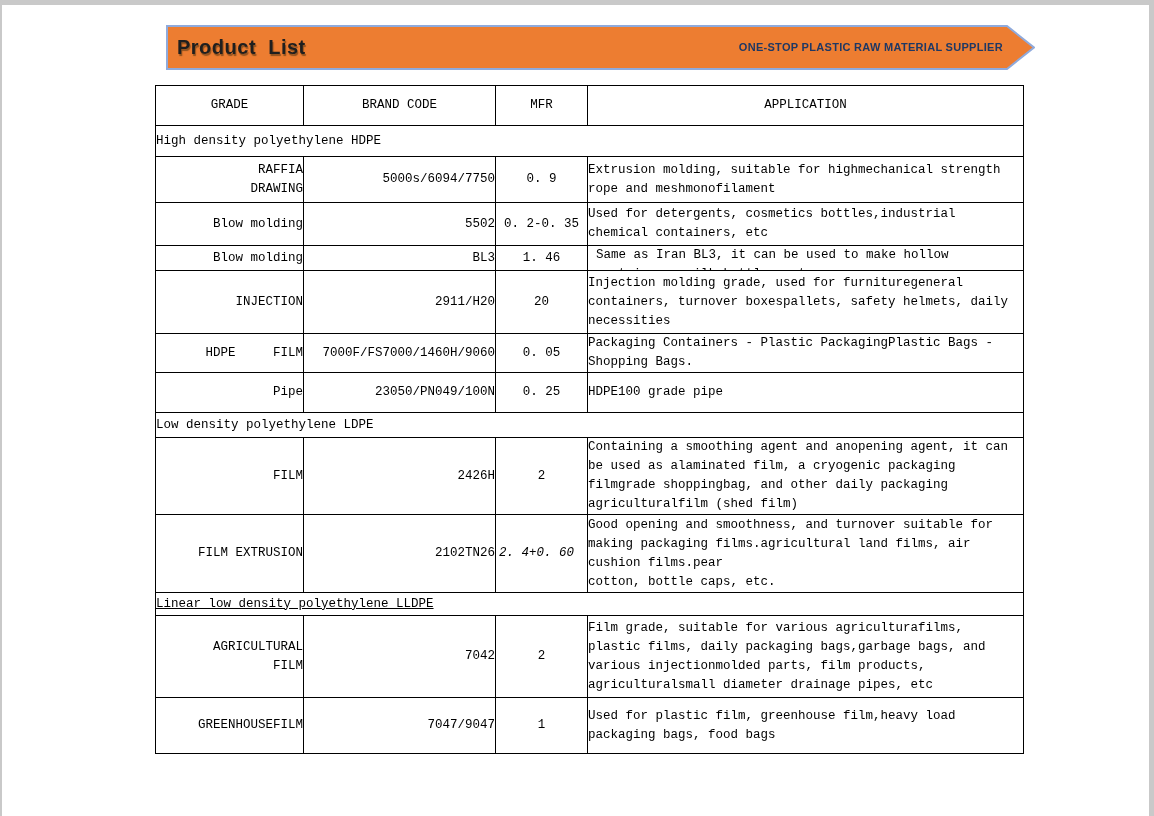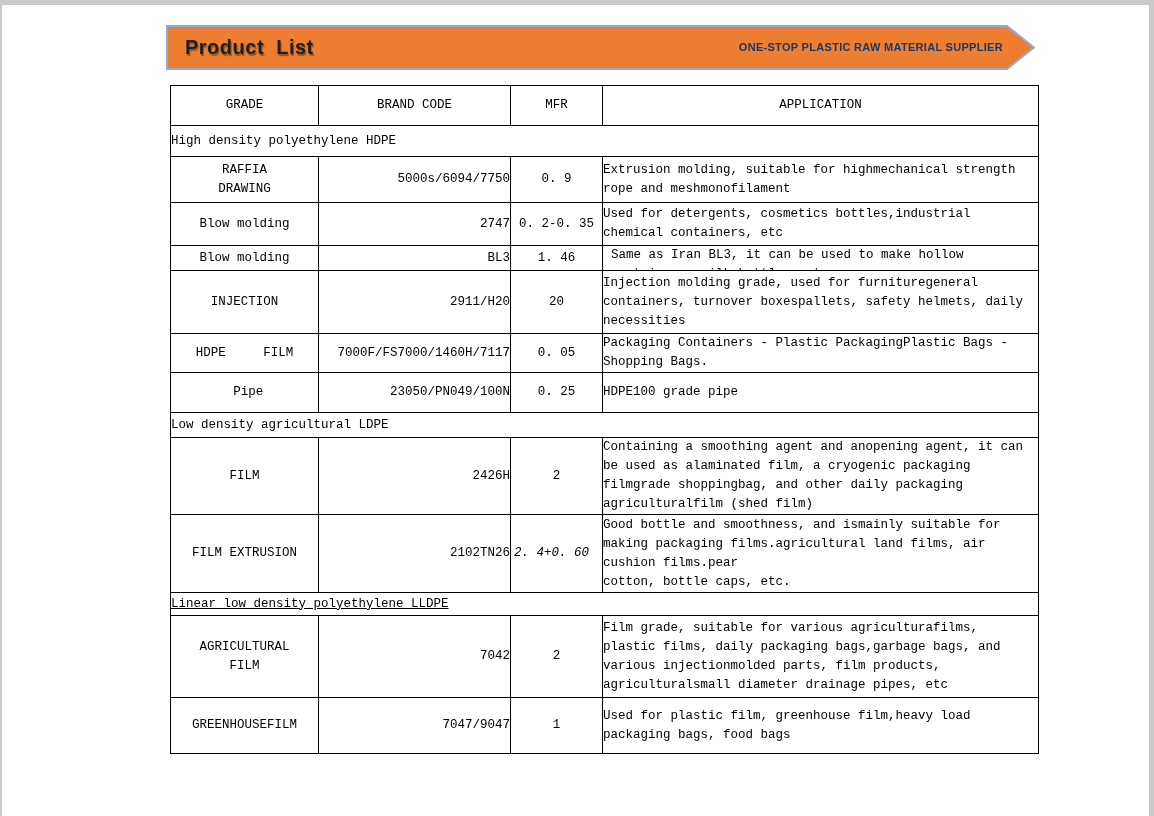--- a/index.html
+++ b/index.html
@@ -6,36 +6,36 @@
   .page{position:relative;width:1154px;height:816px;background:#ffffff;overflow:hidden;
         font-family:"Liberation Mono","DejaVu Sans Mono",monospace;color:#000;}
   
   .edge-top{position:absolute;left:0;top:0;width:1154px;height:5px;background:#c9c9c9;}
   .edge-left{position:absolute;left:0;top:0;width:2px;height:816px;background:#c9c9c9;}
   .edge-right{position:absolute;right:0;top:0;width:5px;height:816px;background:#c9c9c9;}
 
   
   .banner{position:absolute;left:166px;top:25px;width:869px;height:45px;}
   .banner svg{position:absolute;left:0;top:0;display:block;}
-  .banner .title{position:absolute;left:19px;top:0;height:45px;line-height:45px;
+  .banner .title{position:absolute;left:11px;top:0;height:45px;line-height:45px;
       font-family:"Liberation Sans",sans-serif;font-weight:bold;font-size:20px;
       color:#1f1f1f;letter-spacing:.5px;white-space:pre;
       text-shadow:1px 1.5px 1px rgba(70,45,15,.55);}
   .banner .tagline{position:absolute;right:32px;top:0;height:45px;line-height:45px;
       font-family:"Liberation Sans",sans-serif;font-weight:bold;font-size:11px;
       color:#1F3864;letter-spacing:.3px;white-space:pre;}
 
   
-  table.product{position:absolute;left:170px;top:85px;width:868px;
+  table.product{position:absolute;left:155px;top:85px;width:868px;
       border-collapse:collapse;table-layout:fixed;}
   table.product td,table.product th{border:1px solid #000;font-size:12.5px;line-height:19px;
       font-weight:normal;vertical-align:middle;padding:0;white-space:pre-wrap;
       overflow:hidden;word-wrap:break-word;}
   th.hdr{font-weight:bold;text-align:center;font-size:13px;}
-  td.grade{text-align:center;padding-left:3px;}
+  td.grade{text-align:right;padding-left:3px;}
   td.brand{text-align:right;padding-left:4px;}
   td.mfr{text-align:center;}
   td.mfr.left{text-align:left;padding-left:3px;font-style:italic;}
   td.app{text-align:left;padding-left:4px;padding-right:3px;}
   td.section{text-align:left;padding-left:3px;font-size:13px;}
   .appbox{white-space:pre-wrap;}
   td.app.top{vertical-align:top;}
   .cliph{height:24px;overflow:hidden;margin-left:8px;}
 
   
@@ -83,21 +83,21 @@
     <tr class="r1">
       <td class="grade">RAFFIA
 DRAWING</td>
       <td class="brand">5000s/6094/7750</td>
       <td class="mfr">0. 9</td>
       <td class="app"><div class="appbox">Extrusion molding, suitable for highmechanical strength rope and meshmonofilament</div></td>
     </tr>
 
     <tr class="r2">
       <td class="grade">Blow molding</td>
-      <td class="brand">2747</td>
+      <td class="brand">5502</td>
       <td class="mfr">0. 2-0. 35</td>
       <td class="app"><div class="appbox">Used for detergents, cosmetics bottles,industrial chemical containers, etc</div></td>
     </tr>
 
     <tr class="r3">
       <td class="grade">Blow molding</td>
       <td class="brand">BL3</td>
       <td class="mfr">1. 46</td>
       <td class="app top"><div class="appbox cliph">Same as Iran BL3, it can be used to make hollow
 containers, milk bottles, etc</div></td>
@@ -105,48 +105,48 @@
 
     <tr class="r4">
       <td class="grade">INJECTION</td>
       <td class="brand">2911/H20</td>
       <td class="mfr">20</td>
       <td class="app"><div class="appbox">Injection molding grade, used for furnituregeneral containers, turnover boxespallets, safety helmets, daily necessities</div></td>
     </tr>
 
     <tr class="r5">
       <td class="grade">HDPE     FILM</td>
-      <td class="brand">7000F/FS7000/1460H/7117</td>
+      <td class="brand">7000F/FS7000/1460H/9060</td>
       <td class="mfr">0. 05</td>
       <td class="app"><div class="appbox">Packaging Containers - Plastic PackagingPlastic Bags - Shopping Bags.</div></td>
     </tr>
 
     <tr class="r6">
       <td class="grade"> Pipe</td>
       <td class="brand">23050/PN049/100N</td>
       <td class="mfr">0. 25</td>
       <td class="app"><div class="appbox">HDPE100 grade pipe</div></td>
     </tr>
 
     <tr class="rs2">
-      <td class="section" colspan="4">Low density agricultural LDPE</td>
+      <td class="section" colspan="4">Low density polyethylene LDPE</td>
     </tr>
 
     <tr class="r7">
       <td class="grade">FILM</td>
       <td class="brand">2426H</td>
       <td class="mfr">2</td>
       <td class="app"><div class="appbox">Containing a smoothing agent and anopening agent, it can be used as alaminated film, a cryogenic packaging filmgrade shoppingbag, and other daily packaging agriculturalfilm (shed film)</div></td>
     </tr>
 
     <tr class="r8">
       <td class="grade">FILM EXTRUSION</td>
       <td class="brand">2102TN26</td>
       <td class="mfr left">2. 4+0. 60</td>
-      <td class="app"><div class="appbox">Good bottle and smoothness, and ismainly suitable for making packaging films.agricultural land films, air cushion films.pear
+      <td class="app"><div class="appbox">Good opening and smoothness, and turnover suitable for making packaging films.agricultural land films, air cushion films.pear
 cotton, bottle caps, etc.</div></td>
     </tr>
 
     <tr class="rs3">
       <td class="section" colspan="4">Linear low density polyethylene LLDPE</td>
     </tr>
 
     <tr class="r9">
       <td class="grade">AGRICULTURAL
 FILM</td>

